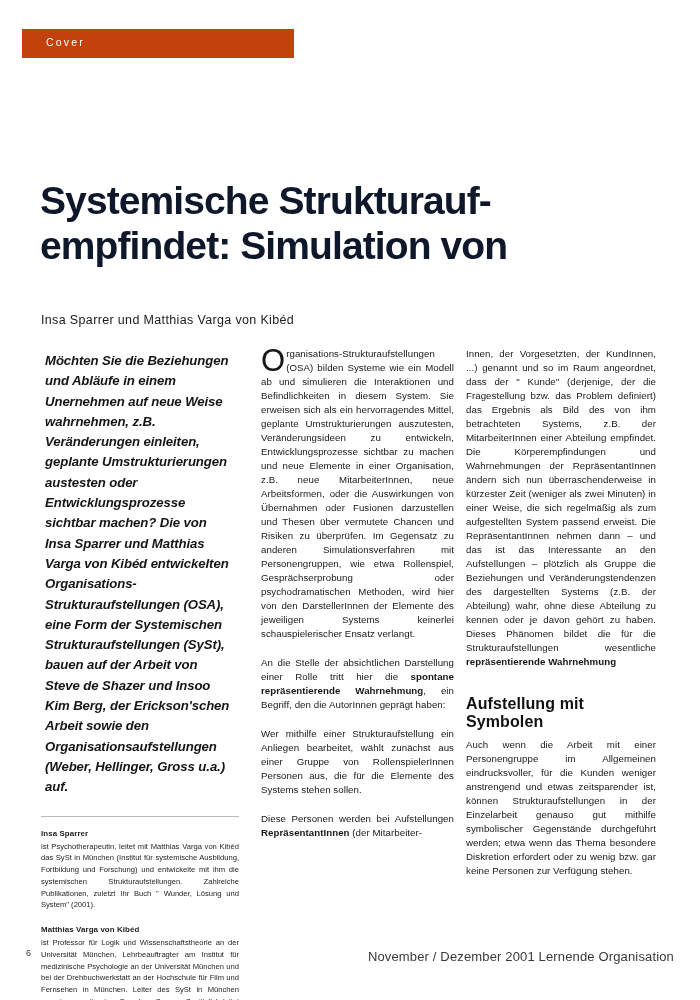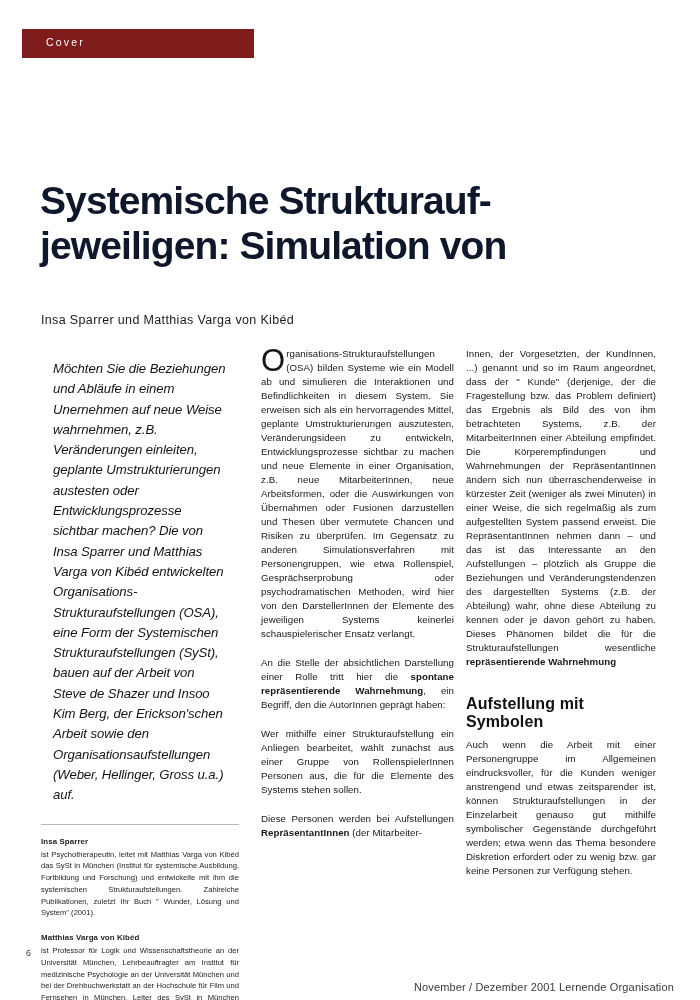--- a/index.html
+++ b/index.html
@@ -19,23 +19,23 @@
     width: 700px;
     height: 1000px;
     box-sizing: border-box;
   }
 
   
   .cover-banner {
     position: absolute;
     left: 22px;
     top: 29px;
-    width: 232px;
+    width: 272px;
     height: 29px;
-    background: #7f1d1d;
+    background: #c2410c;
   }
   .cover-banner-label {
     position: absolute;
     left: 24px;
     top: 7px;
     font-size: 10.5px;
     letter-spacing: 2.2px;
     color: #ffffff;
     font-weight: 400;
   }
@@ -72,23 +72,23 @@
   }
   .col-1 { left: 41px;  width: 198px; }
   .col-2 { left: 261px; width: 193px; }
   .col-3 { left: 466px; width: 190px; }
 
   
   .lead {
     font-size: 13.2px;
     line-height: 20.3px;
     font-style: italic;
-    font-weight: 400;
+    font-weight: 700;
     color: #151515;
-    margin: 12px;
+    margin: 4px;
     letter-spacing: -0.1px;
   }
 
   .bio-rule {
     margin: 18px 0 11px 0;
     height: 1px;
     background: #b9b9b9;
     width: 100%;
   }
 
@@ -142,38 +142,37 @@
     position: absolute;
     left: 26px;
     top: 948px;
     font-size: 9px;
     color: #3a3a3a;
   }
   .footer-issue {
     position: absolute;
     right: 26px;
     top: 949px;
-    font-size: 11px;
+    font-size: 13px;
     color: #3a3a3a;
     letter-spacing: 0.15px;
-    margin-top: 32px;
   }
 </style>
 </head>
 <body>
 
 <div class="page">
 
   <div class="cover-banner">
     <span class="cover-banner-label">Cover</span>
   </div>
 
   <h1 class="headline">
     <span class="hl-line">Systemische Strukturauf-</span>
-    <span class="hl-line">jeweiligen: Simulation von</span>
+    <span class="hl-line">empfindet: Simulation von</span>
   </h1>
 
   <div class="byline">Insa Sparrer und Matthias Varga von Kibéd</div>
 
   <div class="col col-1">
     <p class="lead">Möchten Sie die Beziehungen und Abläufe in einem Unernehmen auf neue Weise wahrnehmen, z.B. Veränderungen einleiten, geplante Umstrukturierungen austesten oder Entwicklungsprozesse sichtbar machen? Die von Insa Sparrer und Matthias Varga von Kibéd entwickelten Organisations-Strukturaufstellungen (OSA), eine Form der Systemischen Strukturaufstellungen (SySt), bauen auf der Arbeit von Steve de Shazer und Insoo Kim Berg, der Erickson'schen Arbeit sowie den Organisationsaufstellungen (Weber, Hellinger, Gross u.a.) auf.</p>
 
     <div class="bio-rule"></div>
 
     <p class="bio">

